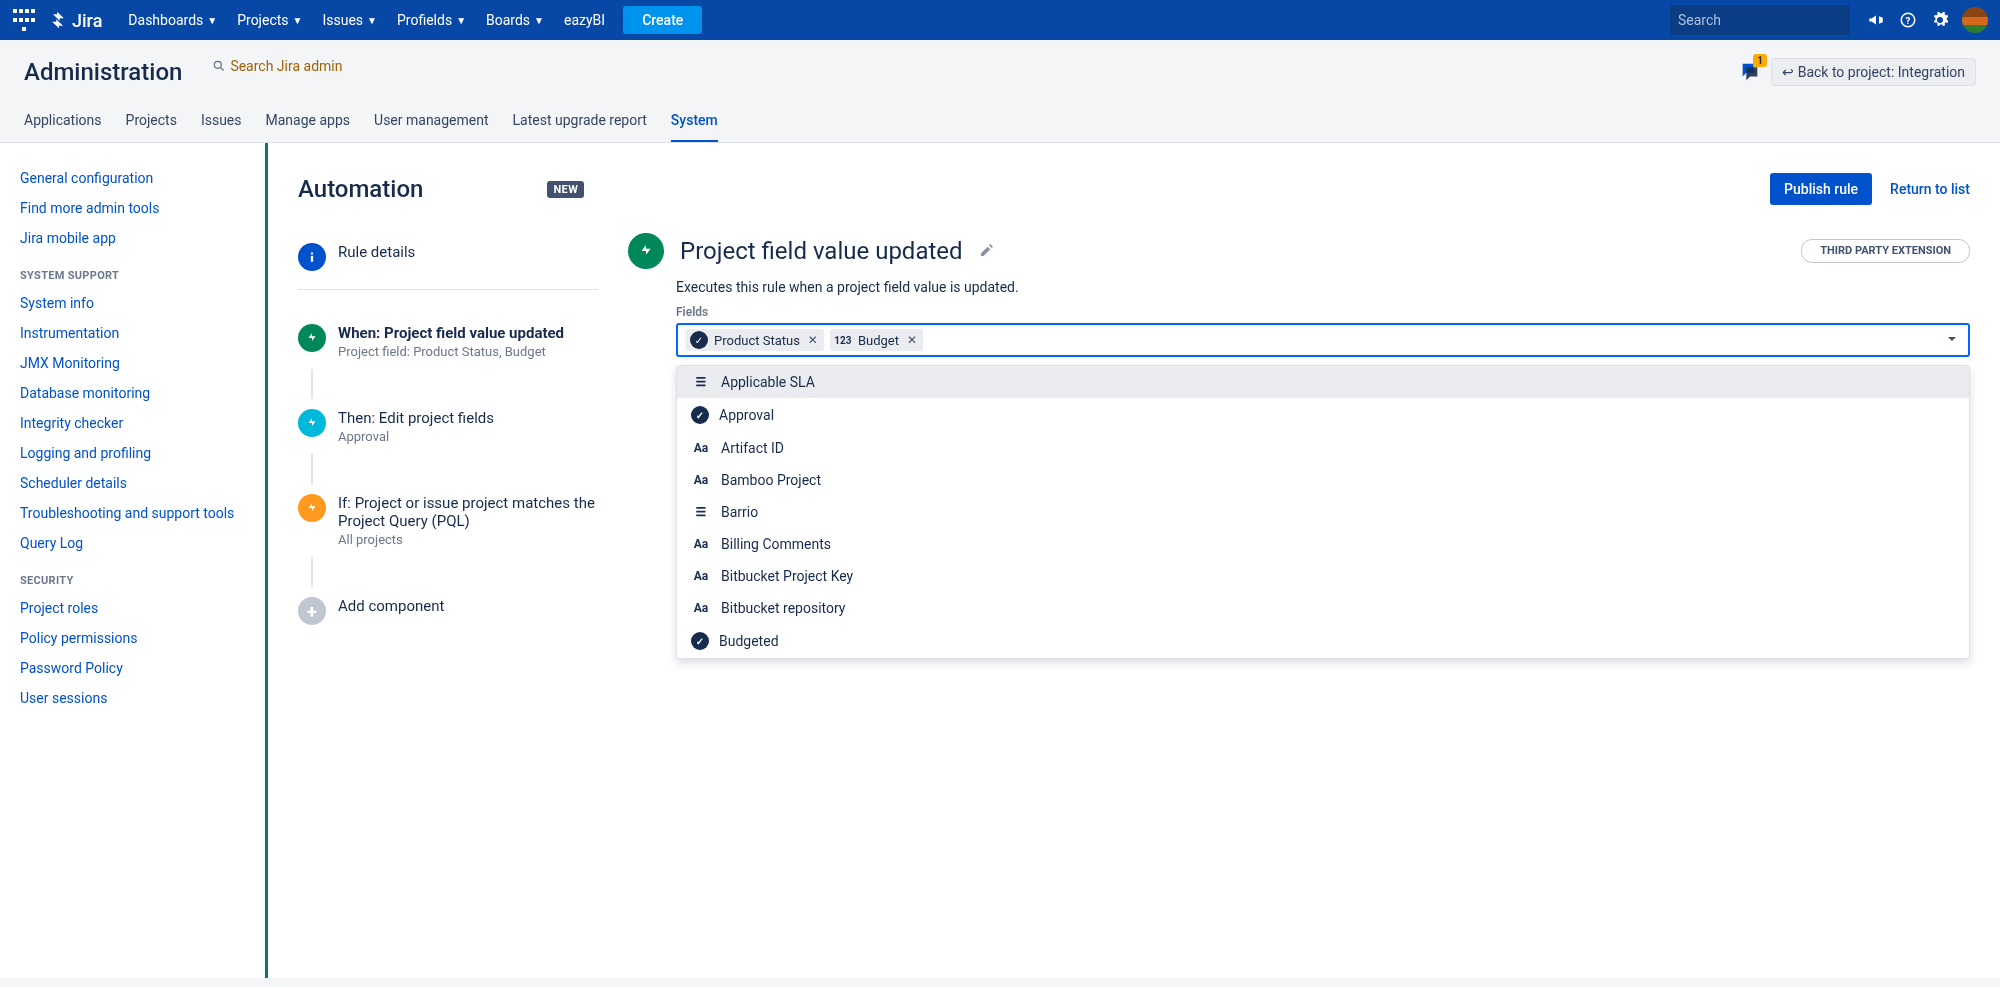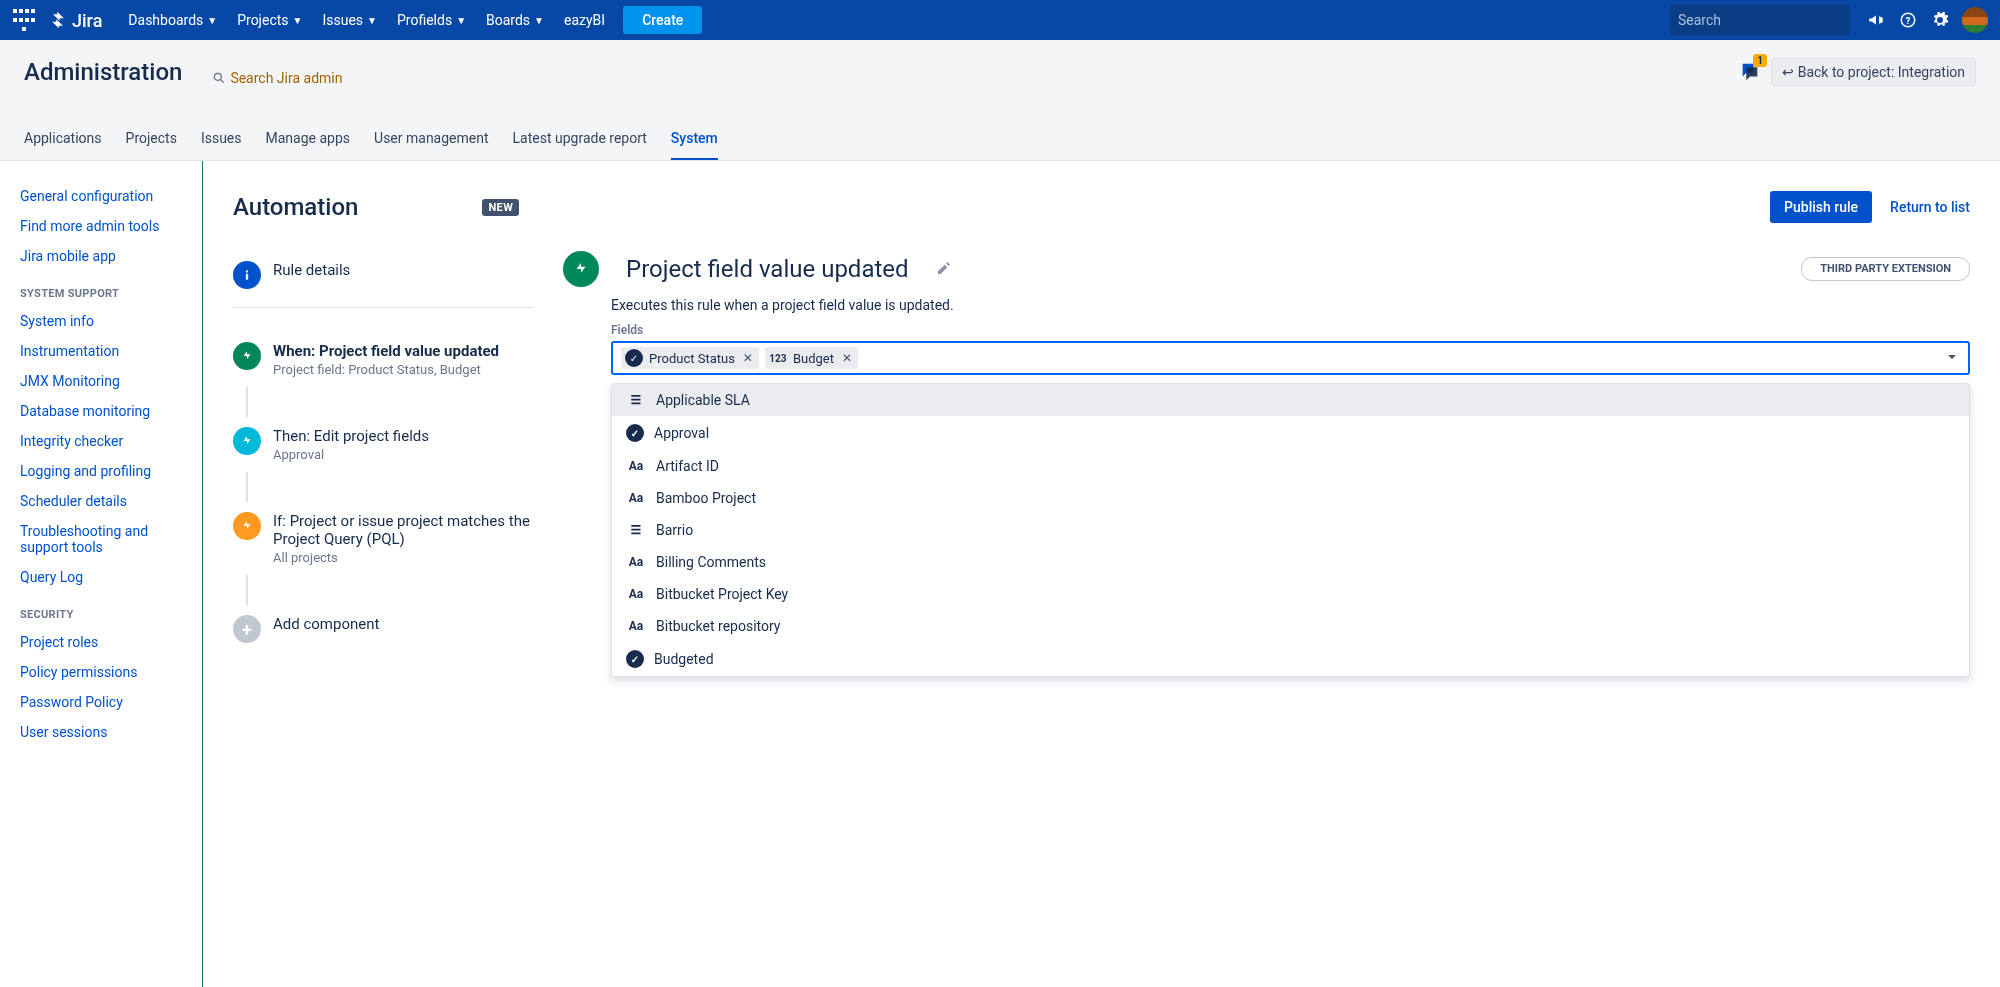--- a/index.html
+++ b/index.html
@@ -12,33 +12,33 @@
 .nav-item{padding:0 10px;height:40px;display:flex;align-items:center;cursor:pointer;font-size:14px}
 .nav-item .chev{margin-left:4px;font-size:10px}
 .create-btn{background:#0093ee;padding:6px 19px;border-radius:3px;margin-left:8px;cursor:pointer;font-weight:500}
 .nav-spacer{flex:1}
 .search-box{background:#0b3d85;border-radius:3px;height:30px;width:180px;display:flex;align-items:center;padding:0 8px;margin-right:10px}
 .search-box input{background:transparent;border:none;color:#fff;outline:none;flex:1;font-size:14px}
 .search-box input::placeholder{color:#a9c0e0}
 .nav-icon{width:32px;height:32px;display:flex;align-items:center;justify-content:center;cursor:pointer;border-radius:50%}
 .avatar{width:26px;height:26px;border-radius:50%;background:linear-gradient(#8b4513 40%,#d2691e 40%,#d2691e 70%,#2e7d32 70%);margin-left:6px;cursor:pointer}
 .admin-header{background:#f4f5f7;padding:18px 24px 0;border-bottom:1px solid #dfe1e6}
-.admin-top{display:flex;align-items:flex-end;margin-bottom:36px}
+.admin-top{display:flex;align-items:flex-start;margin-bottom:18px}
 .admin-title{font-size:24px;font-weight:500;margin-right:30px}
 .admin-search{display:flex;align-items:center;color:#a16207;font-size:14px;cursor:pointer}
 .admin-search svg{margin-right:4px}
 .admin-right{margin-left:auto;display:flex;align-items:center;gap:10px}
 .feedback-icon{position:relative;cursor:pointer}
 .feedback-badge{position:absolute;top:-6px;right:-6px;background:#ffab00;color:#172b4d;font-size:10px;font-weight:700;padding:1px 4px;border-radius:3px}
 .back-link{background:#ecedf0;border:1px solid #dfe1e6;border-radius:3px;padding:5px 10px;font-size:14px;color:#344563;cursor:pointer;display:flex;align-items:center;gap:4px}
 .admin-tabs{display:flex;gap:24px}
 .admin-tab{padding:8px 0 12px;cursor:pointer;color:#344563;font-size:14px;border-bottom:2px solid transparent}
 .admin-tab.active{color:#0052cc;border-bottom-color:#0052cc;font-weight:500}
 .main-layout{display:flex;background:#fff}
-.sidebar{width:203px;padding:20px 8px;border-right:1px solid #0f766e;min-height:calc(100vh - 152px)}
+.sidebar{width:268px;padding:20px 8px;border-right:3px solid #0f766e;min-height:calc(100vh - 152px)}
 .sidebar-item{padding:7px 12px;color:#0052cc;cursor:pointer;font-size:14px;border-radius:3px}
 .sidebar-heading{padding:16px 12px 6px;font-size:11px;font-weight:700;color:#6b778c;letter-spacing:0.3px}
 .content{flex:1;padding:30px;position:relative}
 .content-header{display:flex;align-items:center;margin-bottom:28px}
 .page-title{font-size:24px;font-weight:500;margin-right:14px}
 .new-badge{background:#42526e;color:#fff;font-size:11px;font-weight:700;padding:2px 6px;border-radius:3px;letter-spacing:0.4px;margin-left:110px}
 .publish-btn{background:#0052cc;color:#fff;border:none;padding:8px 14px;border-radius:3px;font-size:14px;font-weight:500;cursor:pointer;margin-left:auto}
 .return-link{color:#0052cc;font-size:14px;margin-left:18px;cursor:pointer;font-weight:500}
 .rule-layout{display:flex;gap:30px}
 .rule-left{width:300px}
@@ -48,21 +48,21 @@
 .step-icon.info{background:#0052cc}
 .step-icon.green{background:#00875a}
 .step-icon.blue{background:#00b8d9}
 .step-icon.orange{background:#ff991f}
 .step-icon.grey{background:#c1c7d0;color:#fff;font-size:18px}
 .connector{width:2px;background:#dfe1e6;margin-left:13px;height:30px}
 .step-title{font-size:15px;color:#172b4d;margin-bottom:2px}
 .step-title.bold{font-weight:700}
 .step-sub{font-size:13px;color:#6b778c}
 .rule-right{flex:1}
-.right-header{display:flex;align-items:center;gap:27px;margin-bottom:10px}
+.right-header{display:flex;align-items:center;gap:16px;margin-bottom:10px}
 .right-icon{width:36px;height:36px;border-radius:50%;background:#00875a;display:flex;align-items:center;justify-content:center;color:#fff}
 .right-title{font-size:24px;font-weight:400}
 .edit-icon{color:#8993a4;cursor:pointer}
 .ext-badge{border:1px solid #c1c7d0;padding:4px 18px;font-size:11px;font-weight:700;color:#42526e;text-align:center;line-height:1.2;border-radius:11px}
 .right-desc{font-size:14px;color:#172b4d;margin-bottom:10px;margin-left:48px}
 .field-label{font-size:12px;color:#6b778c;font-weight:600;margin-bottom:4px;margin-left:48px}
 .multi-select{margin-left:48px;border:2px solid #0065ff;border-radius:3px;background:#fff;display:flex;align-items:center;padding:4px 8px;position:relative}
 .chips{display:flex;gap:6px}
 .chip{background:#ebecf0;border-radius:3px;display:flex;align-items:center;padding:2px 4px;gap:6px;font-size:13px}
 .chip-icon{width:18px;height:18px;border-radius:50%;display:flex;align-items:center;justify-content:center;font-size:10px}

